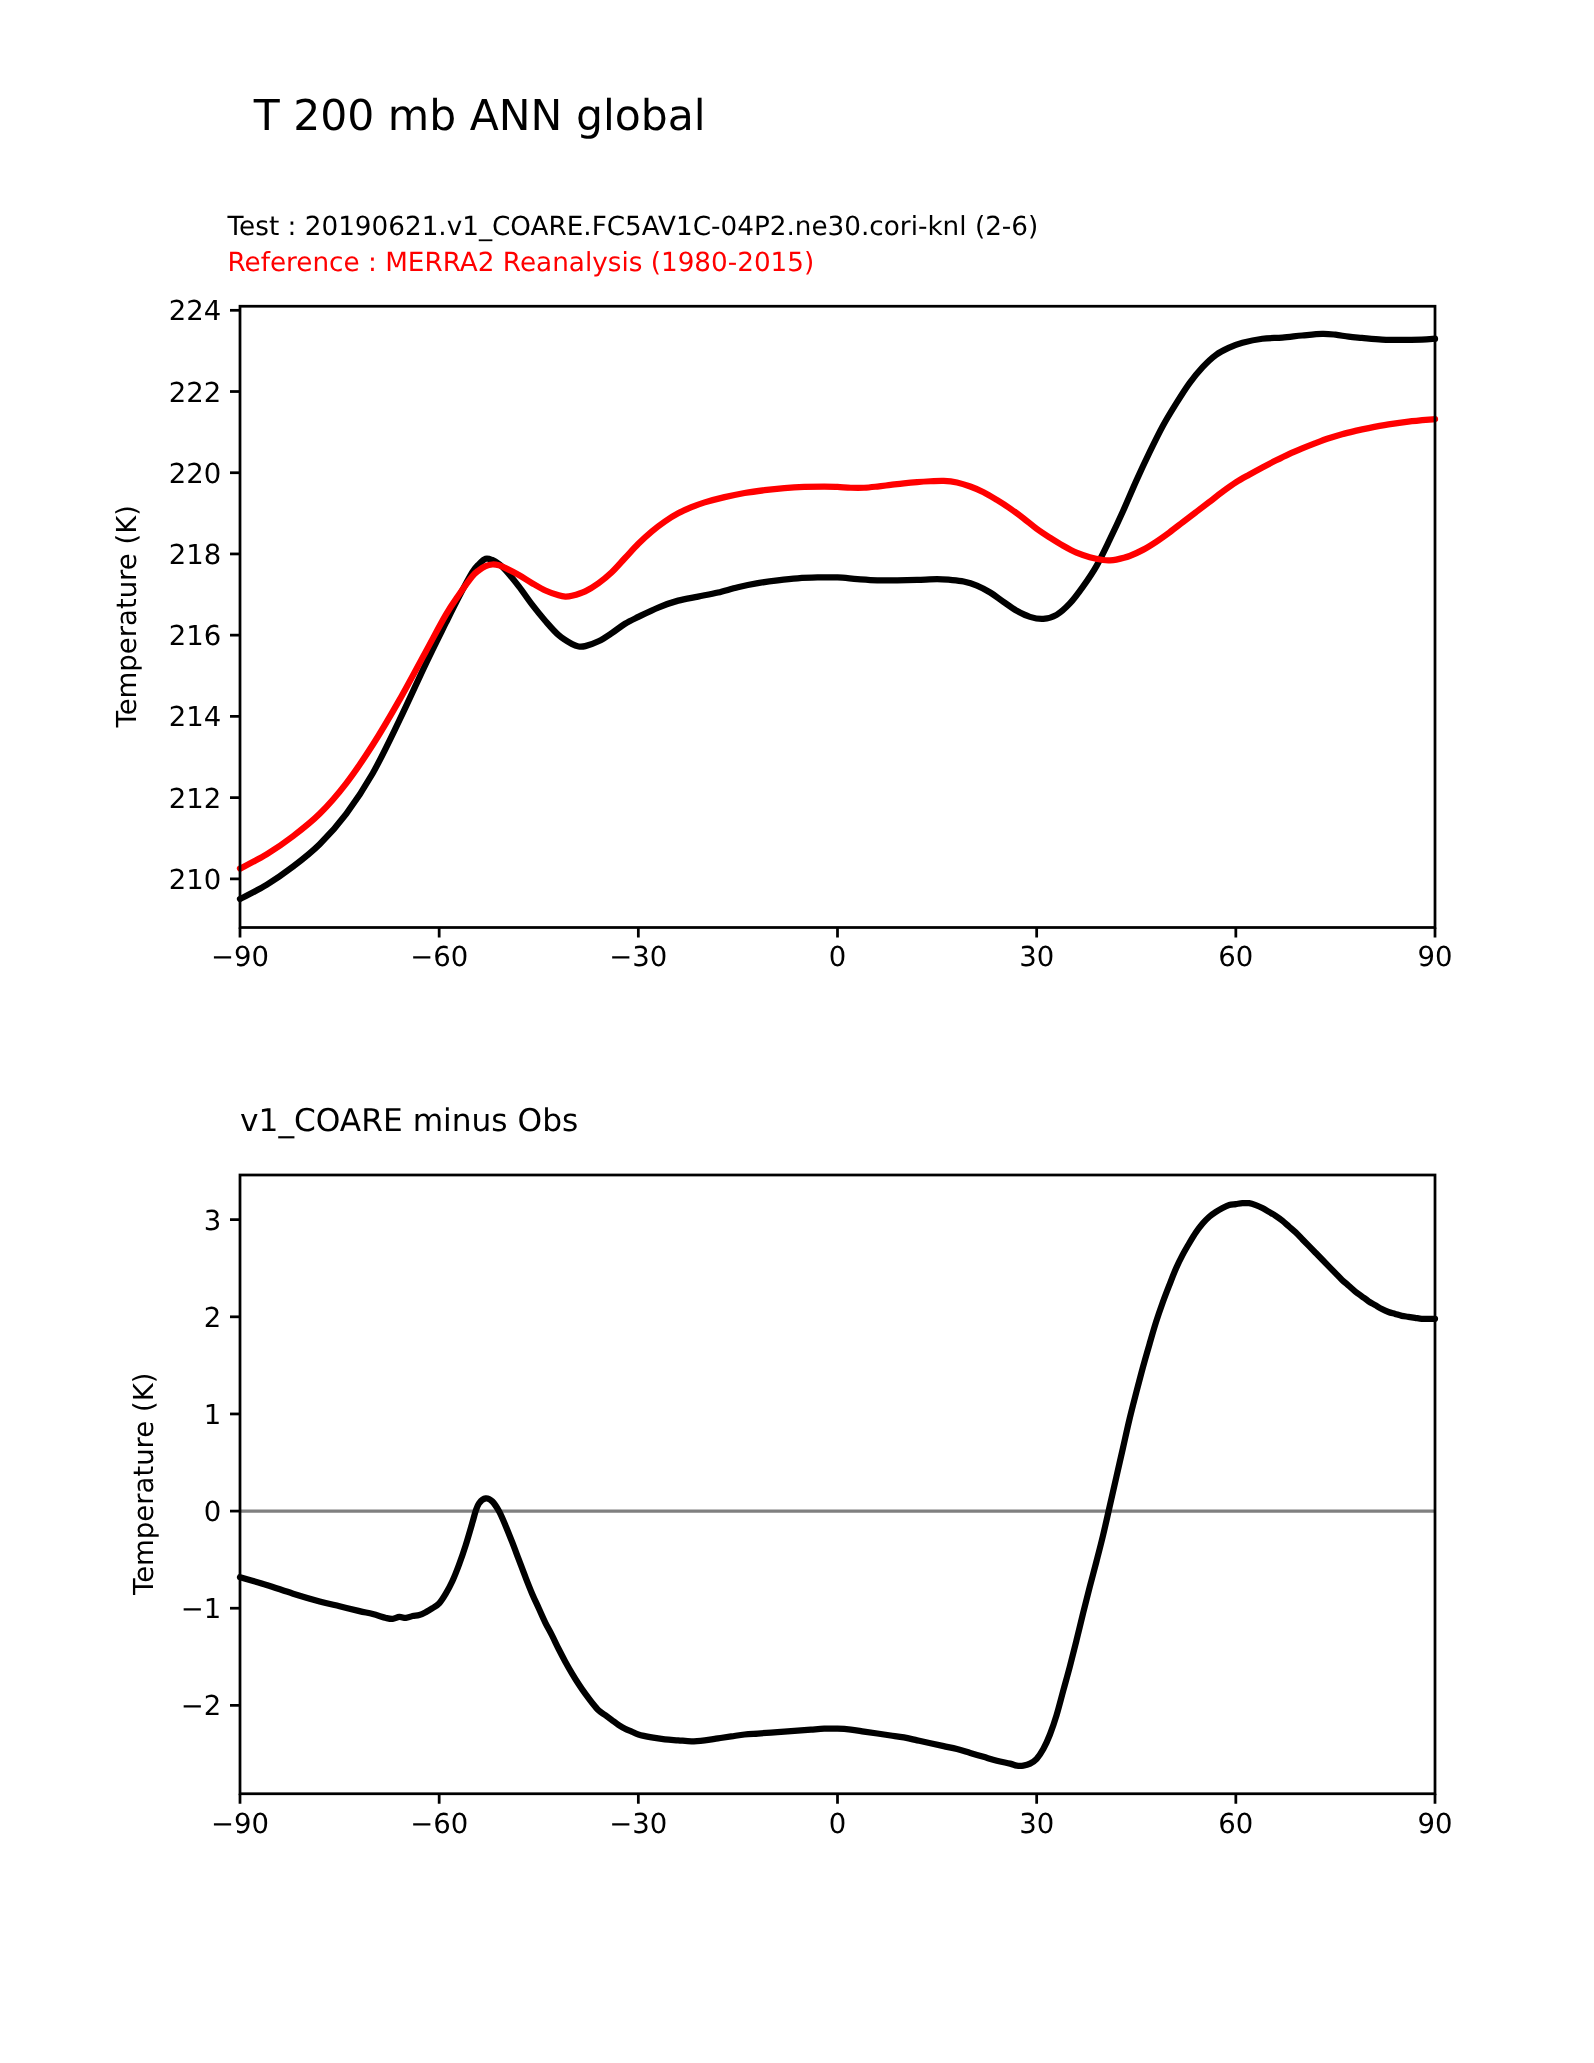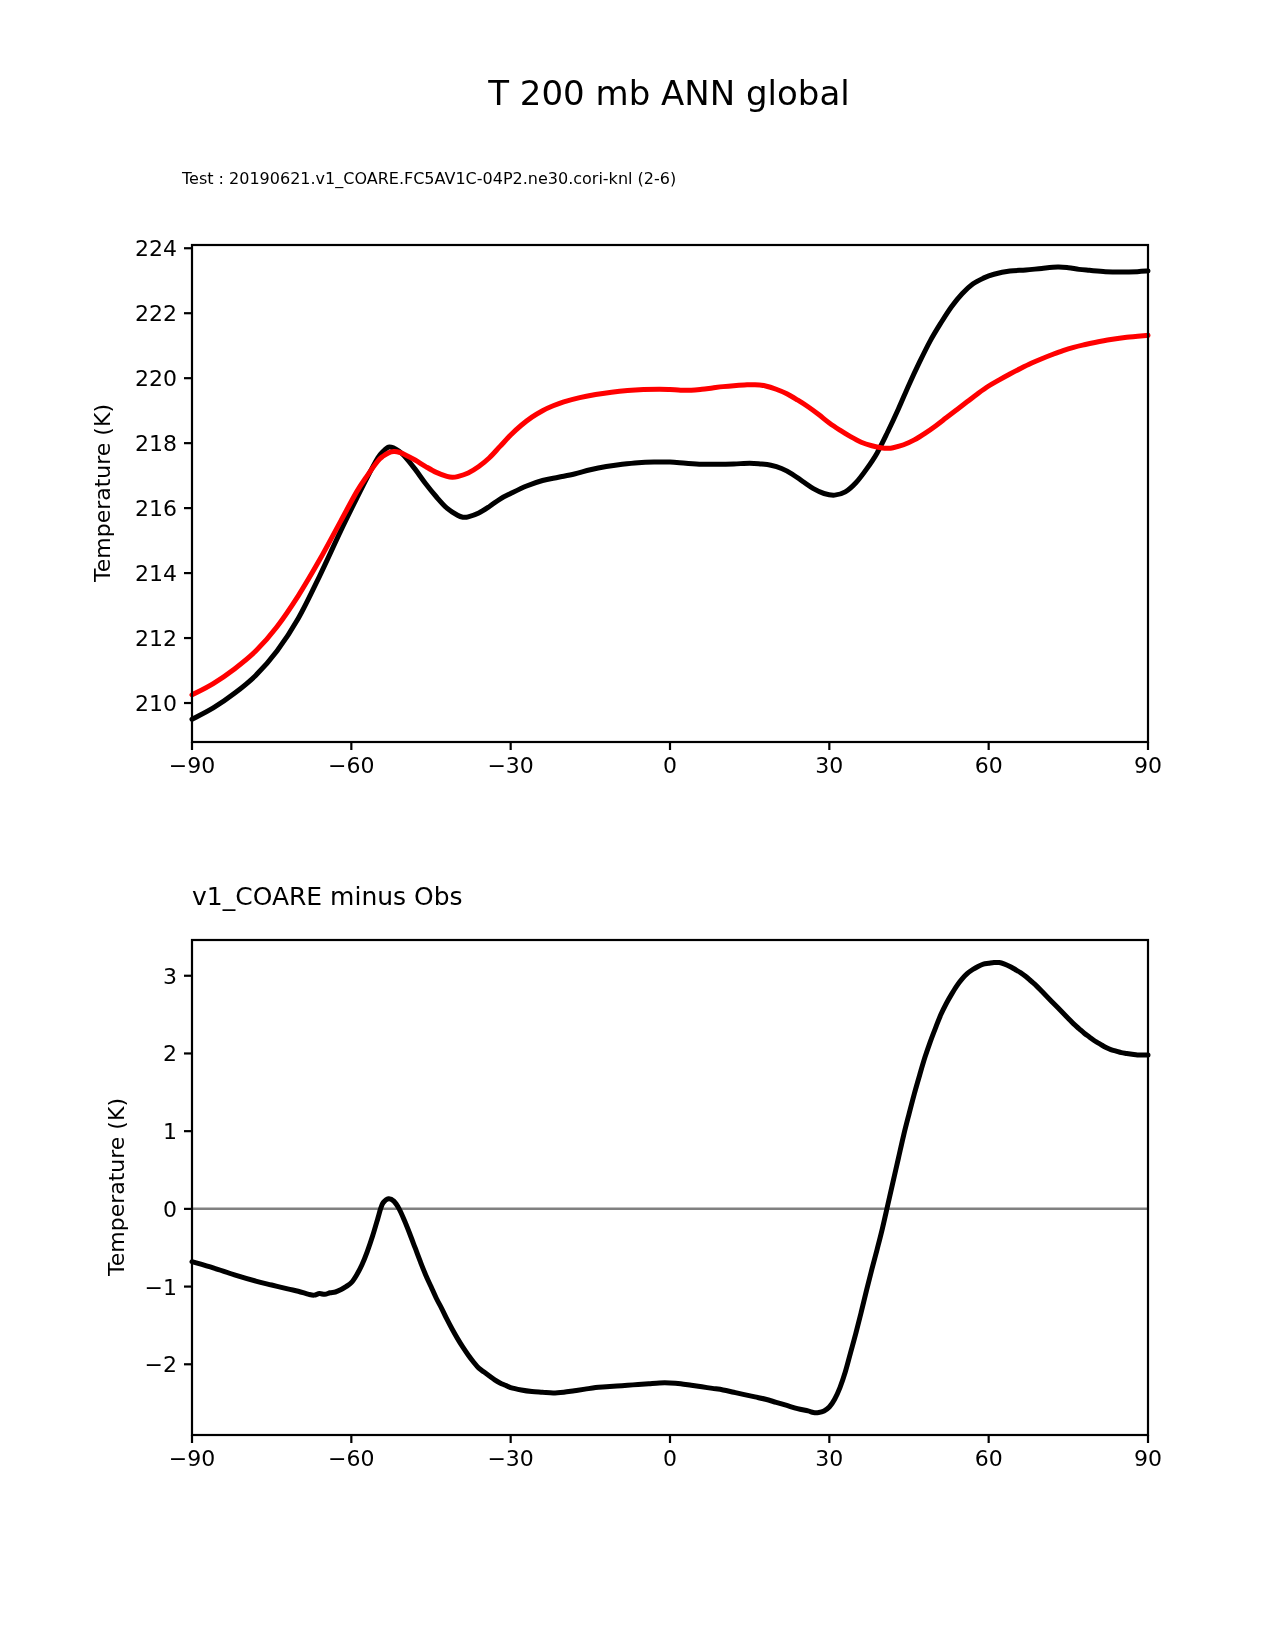--- a/index.html
+++ b/index.html
@@ -6,25 +6,25 @@
   .figure{
     position:relative;
     width:1275px;height:1650px;
     background:#ffffff;
     font-family:"DejaVu Sans",sans-serif;
     color:#000000;
     overflow:hidden;
   }
   .abs{position:absolute;}
   .main-title{
-    left:191px;top:76px;width:956px;
-    text-align:center;font-size:34px;line-height:1.05;
+    left:203px;top:76px;width:956px;
+    text-align:left;font-size:34px;line-height:1.05;
     white-space:nowrap;
   }
-  .annotation{left:182px;font-size:16px;line-height:1.1;white-space:nowrap;}
+  .annotation{left:182px;font-size:21px;line-height:1.1;white-space:nowrap;}
   .ann-test{top:170px;}
   .ann-ref{top:199px;}
   .sub-title{
     left:192px;top:882px;width:956px;
     text-align:left;font-size:25px;white-space:nowrap;
   }
   .ylabel{
     font-size:22px;white-space:nowrap;
     transform:translate(-50%,-50%) rotate(-90deg);
   }
@@ -35,20 +35,21 @@
 </style>
 </head>
 <body>
 
 <div class="figure">
 
   <div class="abs main-title">T 200 mb ANN global</div>
 
   <div class="abs annotation ann-test" style="color: rgb(0, 0, 0);">Test : 20190621.v1_COARE.FC5AV1C-04P2.ne30.cori-knl (2-6)</div>
 
+  <div class="abs annotation ann-ref" style="color: rgb(255, 0, 0);">Reference : MERRA2 Reanalysis (1980-2015)</div>
 
   <div class="abs ylabel ylabel-top">Temperature (K)</div>
 
   <svg id="svg-top" style="top:0;" width="1275" height="810" viewBox="0 0 1275 810">
       <path d="M192,719.2614379084971C195.54,717.37 206.16,712.22 213.24,707.89C220.33,703.56 227.41,698.69 234.49,693.27C241.57,687.86 248.65,682.45 255.73,675.41C262.81,668.37 269.90,660.52 276.98,651.05C284.06,641.57 291.14,631.01 298.22,618.56C305.30,606.11 312.39,590.95 319.47,576.33C326.55,561.72 334.51,543.85 340.71,530.86C346.91,517.86 352.22,507.31 356.64,498.37C361.07,489.44 363.73,484.03 367.27,477.26C370.81,470.49 375.23,462.10 377.89,457.77C380.54,453.44 381.43,453.06 383.20,451.27C384.97,449.48 386.74,447.59 388.51,447.05C390.28,446.51 392.05,447.32 393.82,448.02C395.59,448.73 397.36,449.92 399.13,451.27C400.90,452.62 401.79,453.17 404.44,456.14C407.10,459.12 411.53,464.54 415.07,469.14C418.61,473.74 422.15,479.15 425.69,483.75C429.23,488.36 432.77,492.69 436.31,496.75C439.85,500.81 443.39,505.03 446.93,508.12C450.47,511.20 454.90,513.75 457.56,515.26C460.21,516.78 461.10,516.94 462.87,517.21C464.64,517.48 465.52,517.59 468.18,516.89C470.83,516.18 475.26,514.72 478.80,512.99C482.34,511.26 485.88,508.82 489.42,506.49C492.96,504.17 496.50,501.19 500.04,499.02C503.59,496.86 506.24,495.67 510.67,493.50C515.09,491.33 521.29,488.19 526.60,486.03C531.91,483.86 537.22,481.97 542.53,480.51C547.84,479.04 553.16,478.34 558.47,477.26C563.78,476.18 569.09,475.26 574.40,474.01C579.71,472.76 585.02,471.03 590.33,469.79C595.64,468.54 600.96,467.46 606.27,466.54C611.58,465.62 616.89,464.91 622.20,464.26C627.51,463.62 632.82,463.02 638.13,462.64C643.44,462.26 648.76,462.10 654.07,461.99C659.38,461.88 664.69,461.77 670.00,461.99C675.31,462.21 680.62,462.91 685.93,463.29C691.24,463.67 696.56,464.10 701.87,464.26C707.18,464.43 712.49,464.32 717.80,464.26C723.11,464.21 728.42,464.10 733.73,463.94C739.04,463.78 745.24,463.29 749.67,463.29C754.09,463.29 756.75,463.62 760.29,463.94C763.83,464.26 767.37,464.48 770.91,465.24C774.45,466.00 777.99,467.03 781.53,468.49C785.07,469.95 788.61,471.84 792.16,474.01C795.70,476.18 799.24,479.04 802.78,481.48C806.32,483.92 809.86,486.62 813.40,488.63C816.94,490.63 820.48,492.42 824.02,493.50C827.56,494.58 831.10,495.39 834.64,495.12C838.19,494.85 841.73,493.93 845.27,491.88C848.81,489.82 852.35,486.57 855.89,482.78C859.43,478.99 862.97,474.12 866.51,469.14C870.05,464.16 873.59,459.12 877.13,452.90C880.67,446.67 884.21,439.09 887.76,431.78C891.30,424.47 894.84,416.89 898.38,409.04C901.92,401.19 905.46,392.53 909.00,384.68C912.54,376.83 916.08,369.25 919.62,361.94C923.16,354.63 926.70,347.32 930.24,340.83C933.79,334.33 937.33,328.65 940.87,322.96C944.41,317.28 947.95,311.59 951.49,306.72C955.03,301.85 958.57,297.52 962.11,293.73C965.65,289.94 969.19,286.58 972.73,283.98C976.27,281.38 979.81,279.76 983.36,278.13C986.90,276.51 989.55,275.43 993.98,274.24C998.40,273.04 1004.60,271.69 1009.91,270.99C1015.22,270.28 1020.53,270.45 1025.84,270.01C1031.16,269.58 1036.47,268.88 1041.78,268.39C1047.09,267.90 1053.29,267.20 1057.71,267.09C1062.14,266.98 1064.79,267.36 1068.33,267.74C1071.87,268.12 1075.41,268.93 1078.96,269.36C1082.50,269.80 1085.15,269.96 1089.58,270.34C1094.00,270.72 1100.20,271.37 1105.51,271.64C1110.82,271.91 1116.13,271.96 1121.44,271.96C1126.76,271.96 1132.95,271.80 1137.38,271.64C1141.80,271.47 1146.23,271.10 1148.00,270.99" fill="none" stroke="#000000" stroke-width="5" stroke-linejoin="round" stroke-linecap="round"></path>
       <path d="M192,694.8986928104579C195.54,693.00 206.16,687.86 213.24,683.53C220.33,679.20 227.41,674.33 234.49,668.91C241.57,663.50 248.65,658.08 255.73,651.05C262.81,644.01 269.90,635.89 276.98,626.68C284.06,617.48 291.14,606.92 298.22,595.82C305.30,584.72 312.39,572.54 319.47,560.09C326.55,547.64 334.51,532.48 340.71,521.11C346.91,509.74 352.22,499.46 356.64,491.88C361.07,484.30 363.73,480.78 367.27,475.63C370.81,470.49 375.23,464.26 377.89,461.02C380.54,457.77 381.43,457.50 383.20,456.14C384.97,454.79 386.74,453.65 388.51,452.90C390.28,452.14 392.05,451.70 393.82,451.60C395.59,451.49 397.36,451.76 399.13,452.25C400.90,452.73 401.79,453.22 404.44,454.52C407.10,455.82 411.53,458.04 415.07,460.04C418.61,462.04 422.15,464.48 425.69,466.54C429.23,468.60 432.77,470.76 436.31,472.39C439.85,474.01 444.28,475.47 446.93,476.28C449.59,477.10 450.47,477.20 452.24,477.26C454.01,477.31 454.90,477.31 457.56,476.61C460.21,475.90 464.64,474.71 468.18,473.04C471.72,471.36 475.26,469.08 478.80,466.54C482.34,463.99 485.88,461.12 489.42,457.77C492.96,454.41 496.50,450.19 500.04,446.40C503.59,442.61 507.13,438.55 510.67,435.03C514.21,431.51 517.75,428.26 521.29,425.28C524.83,422.31 528.37,419.60 531.91,417.16C535.45,414.73 538.99,412.56 542.53,410.67C546.07,408.77 549.61,407.26 553.16,405.79C556.70,404.33 559.35,403.25 563.78,401.90C568.20,400.54 574.40,398.92 579.71,397.67C585.02,396.43 590.33,395.35 595.64,394.42C600.96,393.50 606.27,392.80 611.58,392.15C616.89,391.50 622.20,390.96 627.51,390.53C632.82,390.09 638.13,389.77 643.44,389.55C648.76,389.34 654.95,389.23 659.38,389.23C663.80,389.23 666.46,389.39 670.00,389.55C673.54,389.71 677.08,390.09 680.62,390.20C684.16,390.31 687.70,390.36 691.24,390.20C694.79,390.04 698.33,389.61 701.87,389.23C705.41,388.85 708.95,388.36 712.49,387.93C716.03,387.49 719.57,387.01 723.11,386.63C726.65,386.25 730.19,385.92 733.73,385.65C737.27,385.38 740.81,385.17 744.36,385.00C747.90,384.84 751.44,384.52 754.98,384.68C758.52,384.84 762.06,385.22 765.60,385.98C769.14,386.74 772.68,387.93 776.22,389.23C779.76,390.53 783.30,391.99 786.84,393.78C790.39,395.56 793.93,397.78 797.47,399.95C801.01,402.11 804.55,404.33 808.09,406.77C811.63,409.20 815.17,411.86 818.71,414.56C822.25,417.27 825.79,420.41 829.33,423.01C832.87,425.61 836.41,427.88 839.96,430.16C843.50,432.43 847.04,434.65 850.58,436.65C854.12,438.66 857.66,440.66 861.20,442.18C864.74,443.69 868.28,444.77 871.82,445.75C875.36,446.72 879.79,447.59 882.44,448.02C885.10,448.46 885.99,448.40 887.76,448.35C889.53,448.29 890.41,448.29 893.07,447.70C895.72,447.10 900.15,446.07 903.69,444.77C907.23,443.48 910.77,441.80 914.31,439.90C917.85,438.01 921.39,435.73 924.93,433.41C928.47,431.08 932.01,428.53 935.56,425.93C939.10,423.34 942.64,420.52 946.18,417.81C949.72,415.11 953.26,412.40 956.80,409.69C960.34,406.99 963.88,404.28 967.42,401.57C970.96,398.86 974.50,396.05 978.04,393.45C981.59,390.85 985.13,388.25 988.67,385.98C992.21,383.71 995.75,381.81 999.29,379.81C1002.83,377.80 1006.37,375.86 1009.91,373.96C1013.45,372.07 1016.99,370.22 1020.53,368.44C1024.07,366.65 1027.61,364.86 1031.16,363.24C1034.70,361.62 1038.24,360.15 1041.78,358.69C1045.32,357.23 1048.86,355.82 1052.40,354.47C1055.94,353.12 1059.48,351.76 1063.02,350.57C1066.56,349.38 1070.10,348.30 1073.64,347.32C1077.19,346.35 1080.73,345.54 1084.27,344.72C1087.81,343.91 1090.46,343.32 1094.89,342.45C1099.31,341.58 1105.51,340.39 1110.82,339.53C1116.13,338.66 1120.56,337.96 1126.76,337.25C1132.95,336.55 1144.46,335.63 1148.00,335.30" fill="none" stroke="#ff0000" stroke-width="5" stroke-linejoin="round" stroke-linecap="round"></path>
       <rect x="192" y="245" width="956" height="497" fill="none" stroke="#000000" stroke-width="2.2"></rect>
       <line x1="192" y1="742" x2="192" y2="750" stroke="#000" stroke-width="2.2"></line>
       <text x="192" y="773" text-anchor="middle" font-size="22">−90</text>
       <line x1="351.3333333333333" y1="742" x2="351.3333333333333" y2="750" stroke="#000" stroke-width="2.2"></line>

